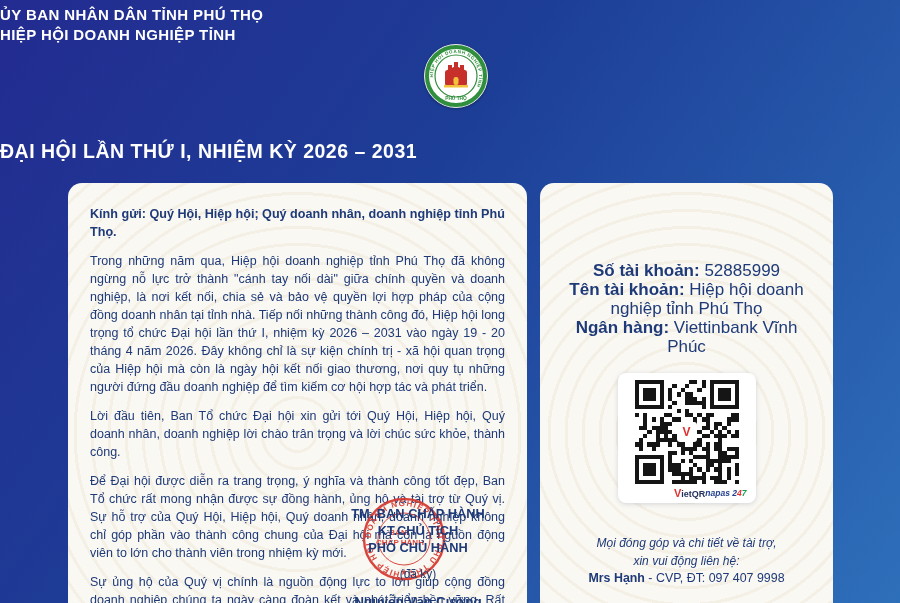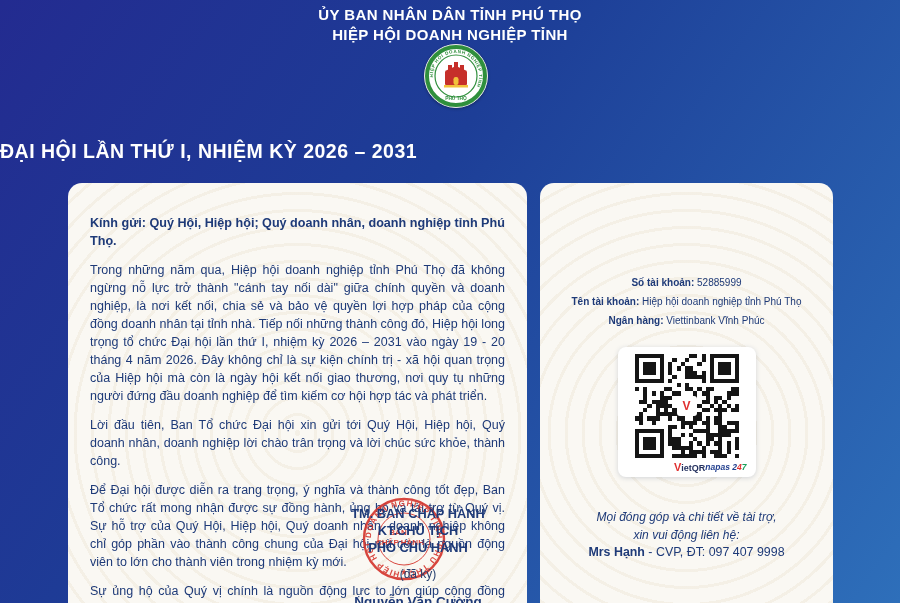--- a/index.html
+++ b/index.html
@@ -3,21 +3,21 @@
 <meta charset="utf-8">
 <style>
   html,body{margin:0;padding:0;background:#111;}
   #stage{
     position:relative;width:900px;height:603px;overflow:hidden;
     font-family:"Liberation Sans", sans-serif;
     background:linear-gradient(125deg,#232b90 0%,#1d3m99 0%,#1d3e97 42%,#2e6fba 100%);
     background:linear-gradient(125deg,#232b90 0%,#1d3e97 42%,#2e6fba 100%);
   }
   
-  .hdr{position:absolute;top:5px;left:0;right:0;text-align:center;color:#fff;}
+  .hdr{position:absolute;top:5px;left:0;right:0;color:#fff;}
   .hdr .l1,.hdr .l2{font-weight:bold;font-size:15px;letter-spacing:.4px;line-height:20px;}
   .logo{
     position:absolute;top:44px;left:424px;width:62px;height:62px;border-radius:50%;
     background:#fff;border:1px solid #e8e8e8;box-shadow:0 1px 3px rgba(0,0,0,.3);
   }
   .logo svg{display:block;width:100%;height:100%;}
   
   .title{
     position:absolute;top:84px;left:0;right:0;text-align:center;color:#fff;
     font-size:47px;font-weight:800;letter-spacing:0;line-height:50px;white-space:nowrap;
@@ -35,34 +35,34 @@
   .card::before{ 
     content:"";position:absolute;inset:-40px;
     background:repeating-radial-gradient(circle at 50% 58%,rgba(210,190,150,.14) 0 3px,rgba(0,0,0,0) 3px 17px);
     pointer-events:none;
   }
   #card-left{left:68px;width:459px;}
   #card-right{left:540px;width:293px;}
   .card-inner{position:relative;z-index:1;}
   
   #card-left .card-inner{padding:20px 22px 0 22px;color:#1e3a78;}
-  .salutation{font-weight:bold;font-size:12.6px;margin:12px 0 11px 0;line-height:1.4;}
+  .salutation{font-weight:bold;font-size:12.6px;margin:3px 0 11px 0;line-height:1.4;}
   .para{font-size:12.5px;line-height:1.44;text-align:justify;margin:0 0 11px 0;}
   .sigblock{
     position:absolute;z-index:3;top:322px;left:250px;width:200px;text-align:center;
     color:#1e3a78;
   }
   .sigblock .s1{font-weight:bold;font-size:12.8px;line-height:17px;}
   .signed{margin-top:11px;font-size:12px;color:#27406f;}
   .signame{margin-top:13px;font-weight:bold;font-size:13.5px;}
   .stamp{position:absolute;z-index:2;top:314px;left:294px;width:84px;height:84px;opacity:.92;}
   .stamp svg{width:100%;height:100%;display:block;}
   
   #card-right .card-inner{padding:78px 18px 0 18px;color:#1e3a78;text-align:center;}
-  .acct{font-size:10px;line-height:19px;margin-top:12px;}
+  .acct{font-size:17px;line-height:19px;}
   .acct b{font-weight:bold;}
   .qr-card{
     width:124px;margin:17px auto 0 auto;background:#fff;border-radius:8px;
     box-shadow:0 1px 5px rgba(30,50,90,.18);padding:7px 7px 4px 7px;position:relative;
   }
   .qr-wrap{position:relative;width:110px;height:104px;margin:0 auto;}
   .qr-wrap svg{width:104px;height:104px;display:block;margin:0 auto;fill:#151515;}
   .qr-center{
     position:absolute;top:42px;left:45px;width:20px;height:20px;background:#fff;
     display:flex;align-items:center;justify-content:center;border-radius:3px;

